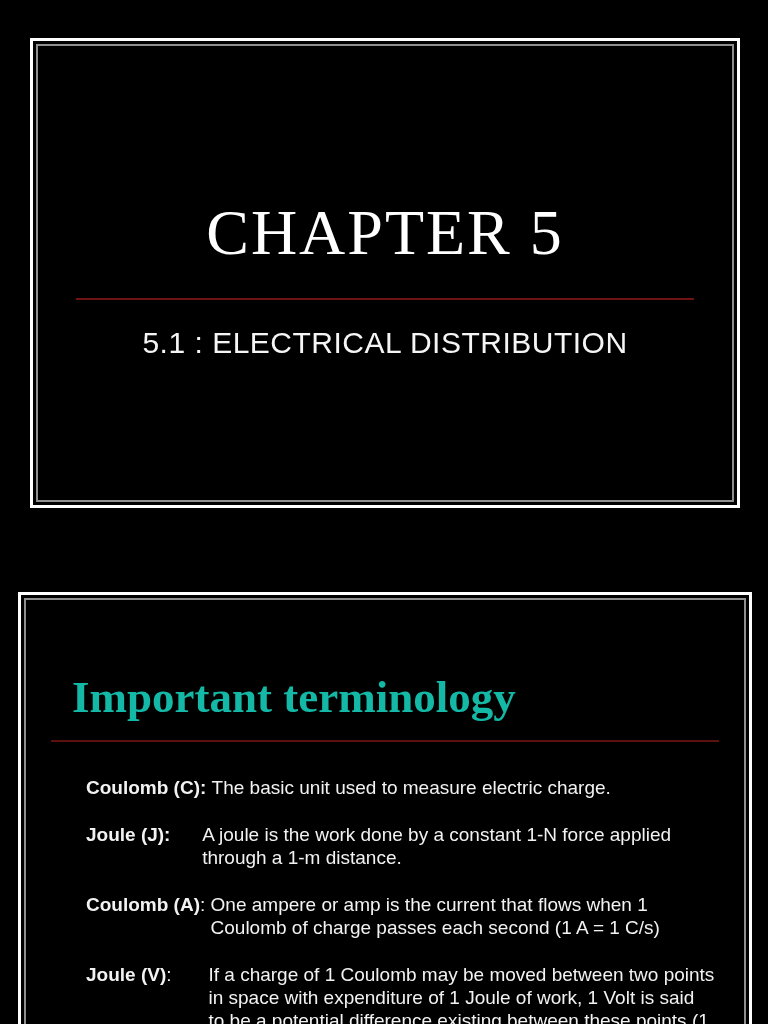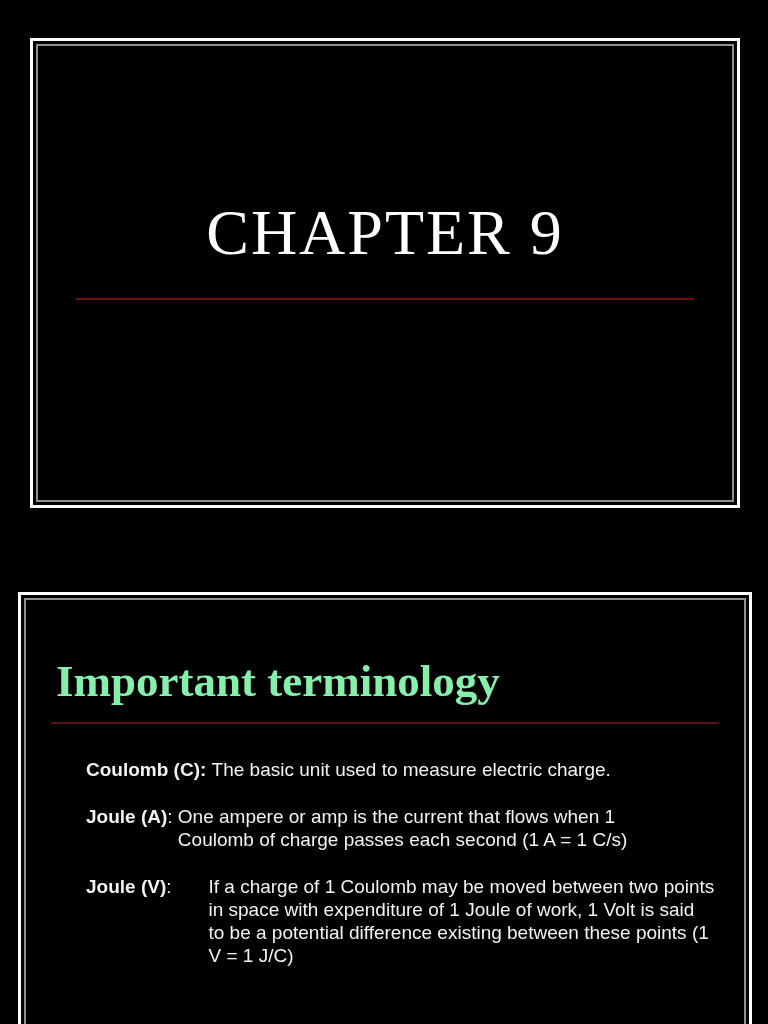--- a/index.html
+++ b/index.html
@@ -43,26 +43,26 @@
     font-size:30px;
     line-height:1.1;
     letter-spacing:0.5px;
     color:#f5f5f5;
   }
   
   #slide2 { left:18px; top:592px; width:734px; height:470px; border-bottom:none; }
   #slide2 .frame-inner { border-bottom:none; }
   #slide2 .content { padding:56px 30px 0 30px; }
   .slide2-title {
-    margin:0;
+    margin:16px;
     font-family:"Liberation Serif", serif;
     font-weight:700;
     font-size:45px;
     line-height:1.15;
-    color:#86efac;
+    color:#14b8a6;
   }
   .divider2 { margin:14px -5px 0 -5px; background:#5c1111; }
   .terms {
     margin-top:34px;
     padding-left:15px;
     font-size:19px;
     line-height:23px;
     color:#f2f2f2;
   }
   .term-row { margin-bottom:24px;margin-left:15px; }
@@ -73,34 +73,37 @@
     vertical-align:top;
     white-space:pre-line;
   }
 </style>
 </head>
 <body style="background: rgb(0, 0, 0);">
 
 <div class="slide" id="slide1">
   <div class="frame-inner">
     <div class="content">
-      <h1 class="chapter-title">CHAPTER 9</h1>
+      <h1 class="chapter-title">CHAPTER 5</h1>
       <div class="divider divider1" style="background: rgb(110, 18, 18);"></div>
+      <h2 class="chapter-subtitle">5.1 : ELECTRICAL DISTRIBUTION</h2>
     </div>
   </div>
 </div>
 
 <div class="slide" id="slide2">
   <div class="frame-inner">
     <div class="content">
       <h2 class="slide2-title">Important terminology</h2>
       <div class="divider divider2" style="background: rgb(92, 17, 17);"></div>
       <div class="terms">
           <div class="term-row"><span class="term-label">Coulomb (C):</span><span class="term-sep"> </span><span class="term-def">The basic unit used to measure electric charge.</span></div>
-          <div class="term-row"><span class="term-label">Joule (A)</span><span class="term-sep">: </span><span class="term-def">One ampere or amp is the current that flows when 1
+          <div class="term-row"><span class="term-label">Joule (J):</span><span class="term-sep">      </span><span class="term-def">A joule is the work done by a constant 1-N force applied
+through a 1-m distance.</span></div>
+          <div class="term-row"><span class="term-label">Coulomb (A)</span><span class="term-sep">: </span><span class="term-def">One ampere or amp is the current that flows when 1
 Coulomb of charge passes each second (1 A = 1 C/s)</span></div>
           <div class="term-row"><span class="term-label">Joule (V)</span><span class="term-sep">:       </span><span class="term-def">If a charge of 1 Coulomb may be moved between two points
 in space with expenditure of 1 Joule of work, 1 Volt is said
 to be a potential difference existing between these points (1
 V = 1 J/C)</span></div>
         </div>
     </div>
   </div>
 </div>
 

